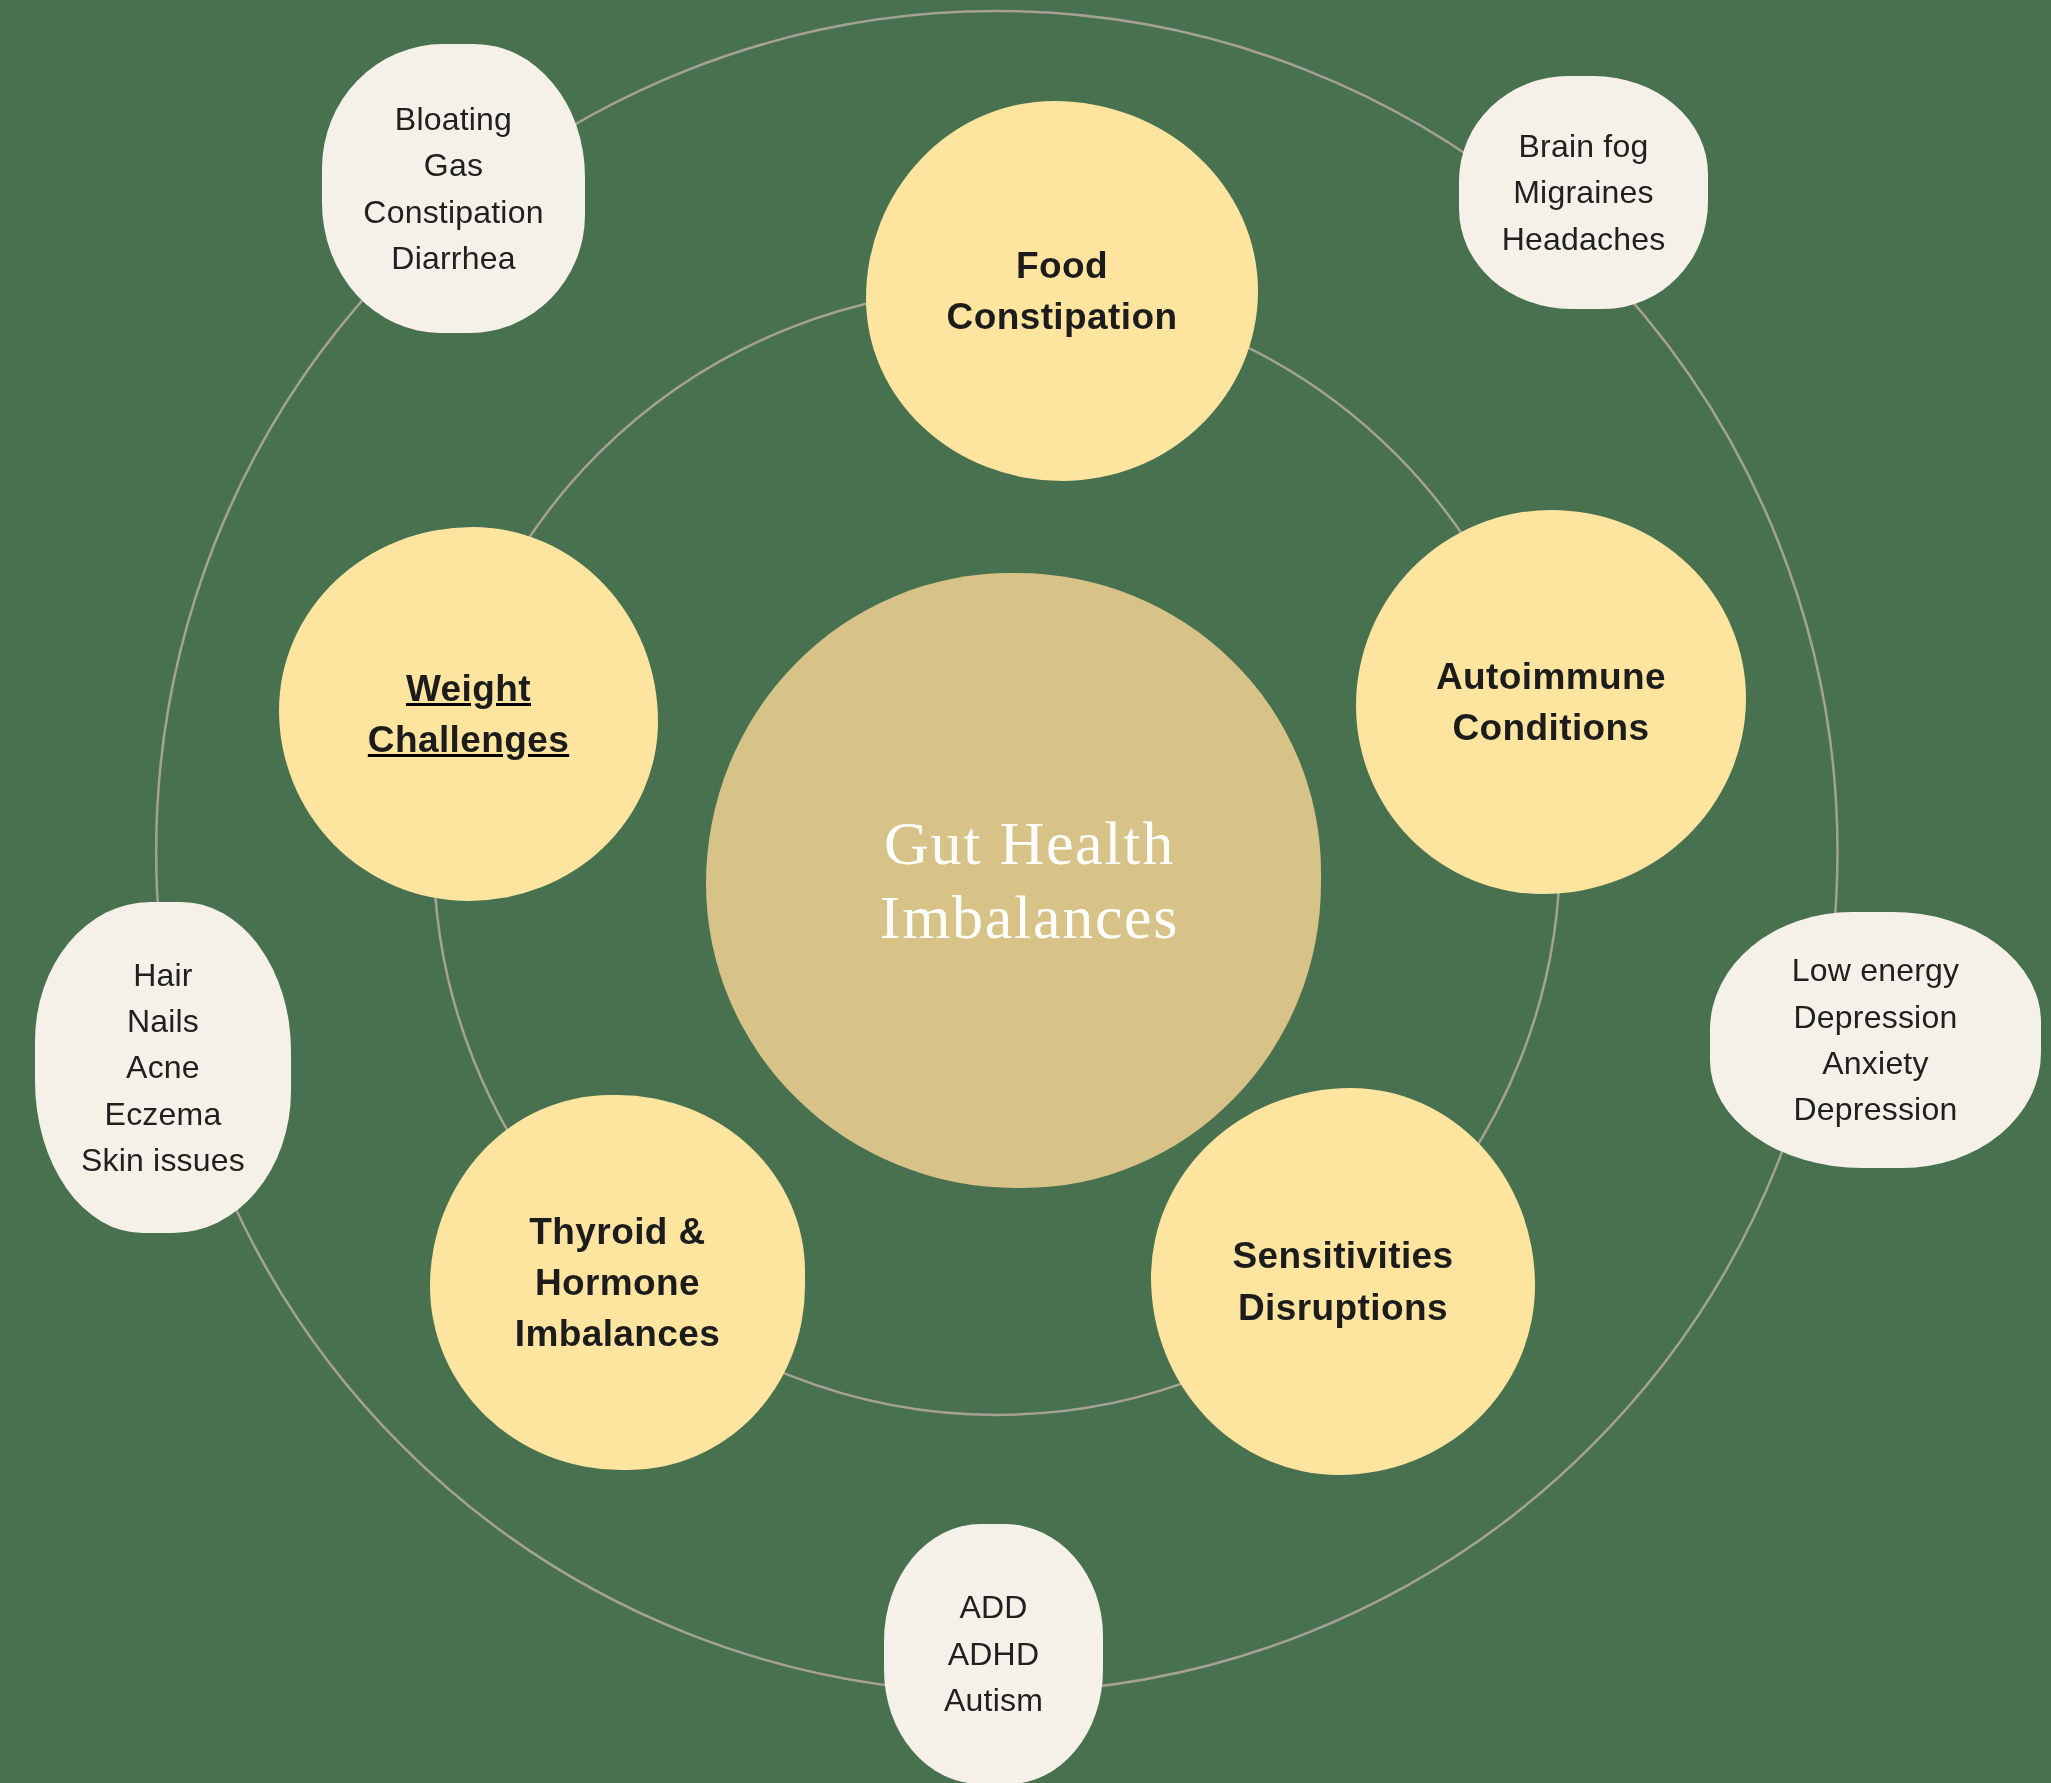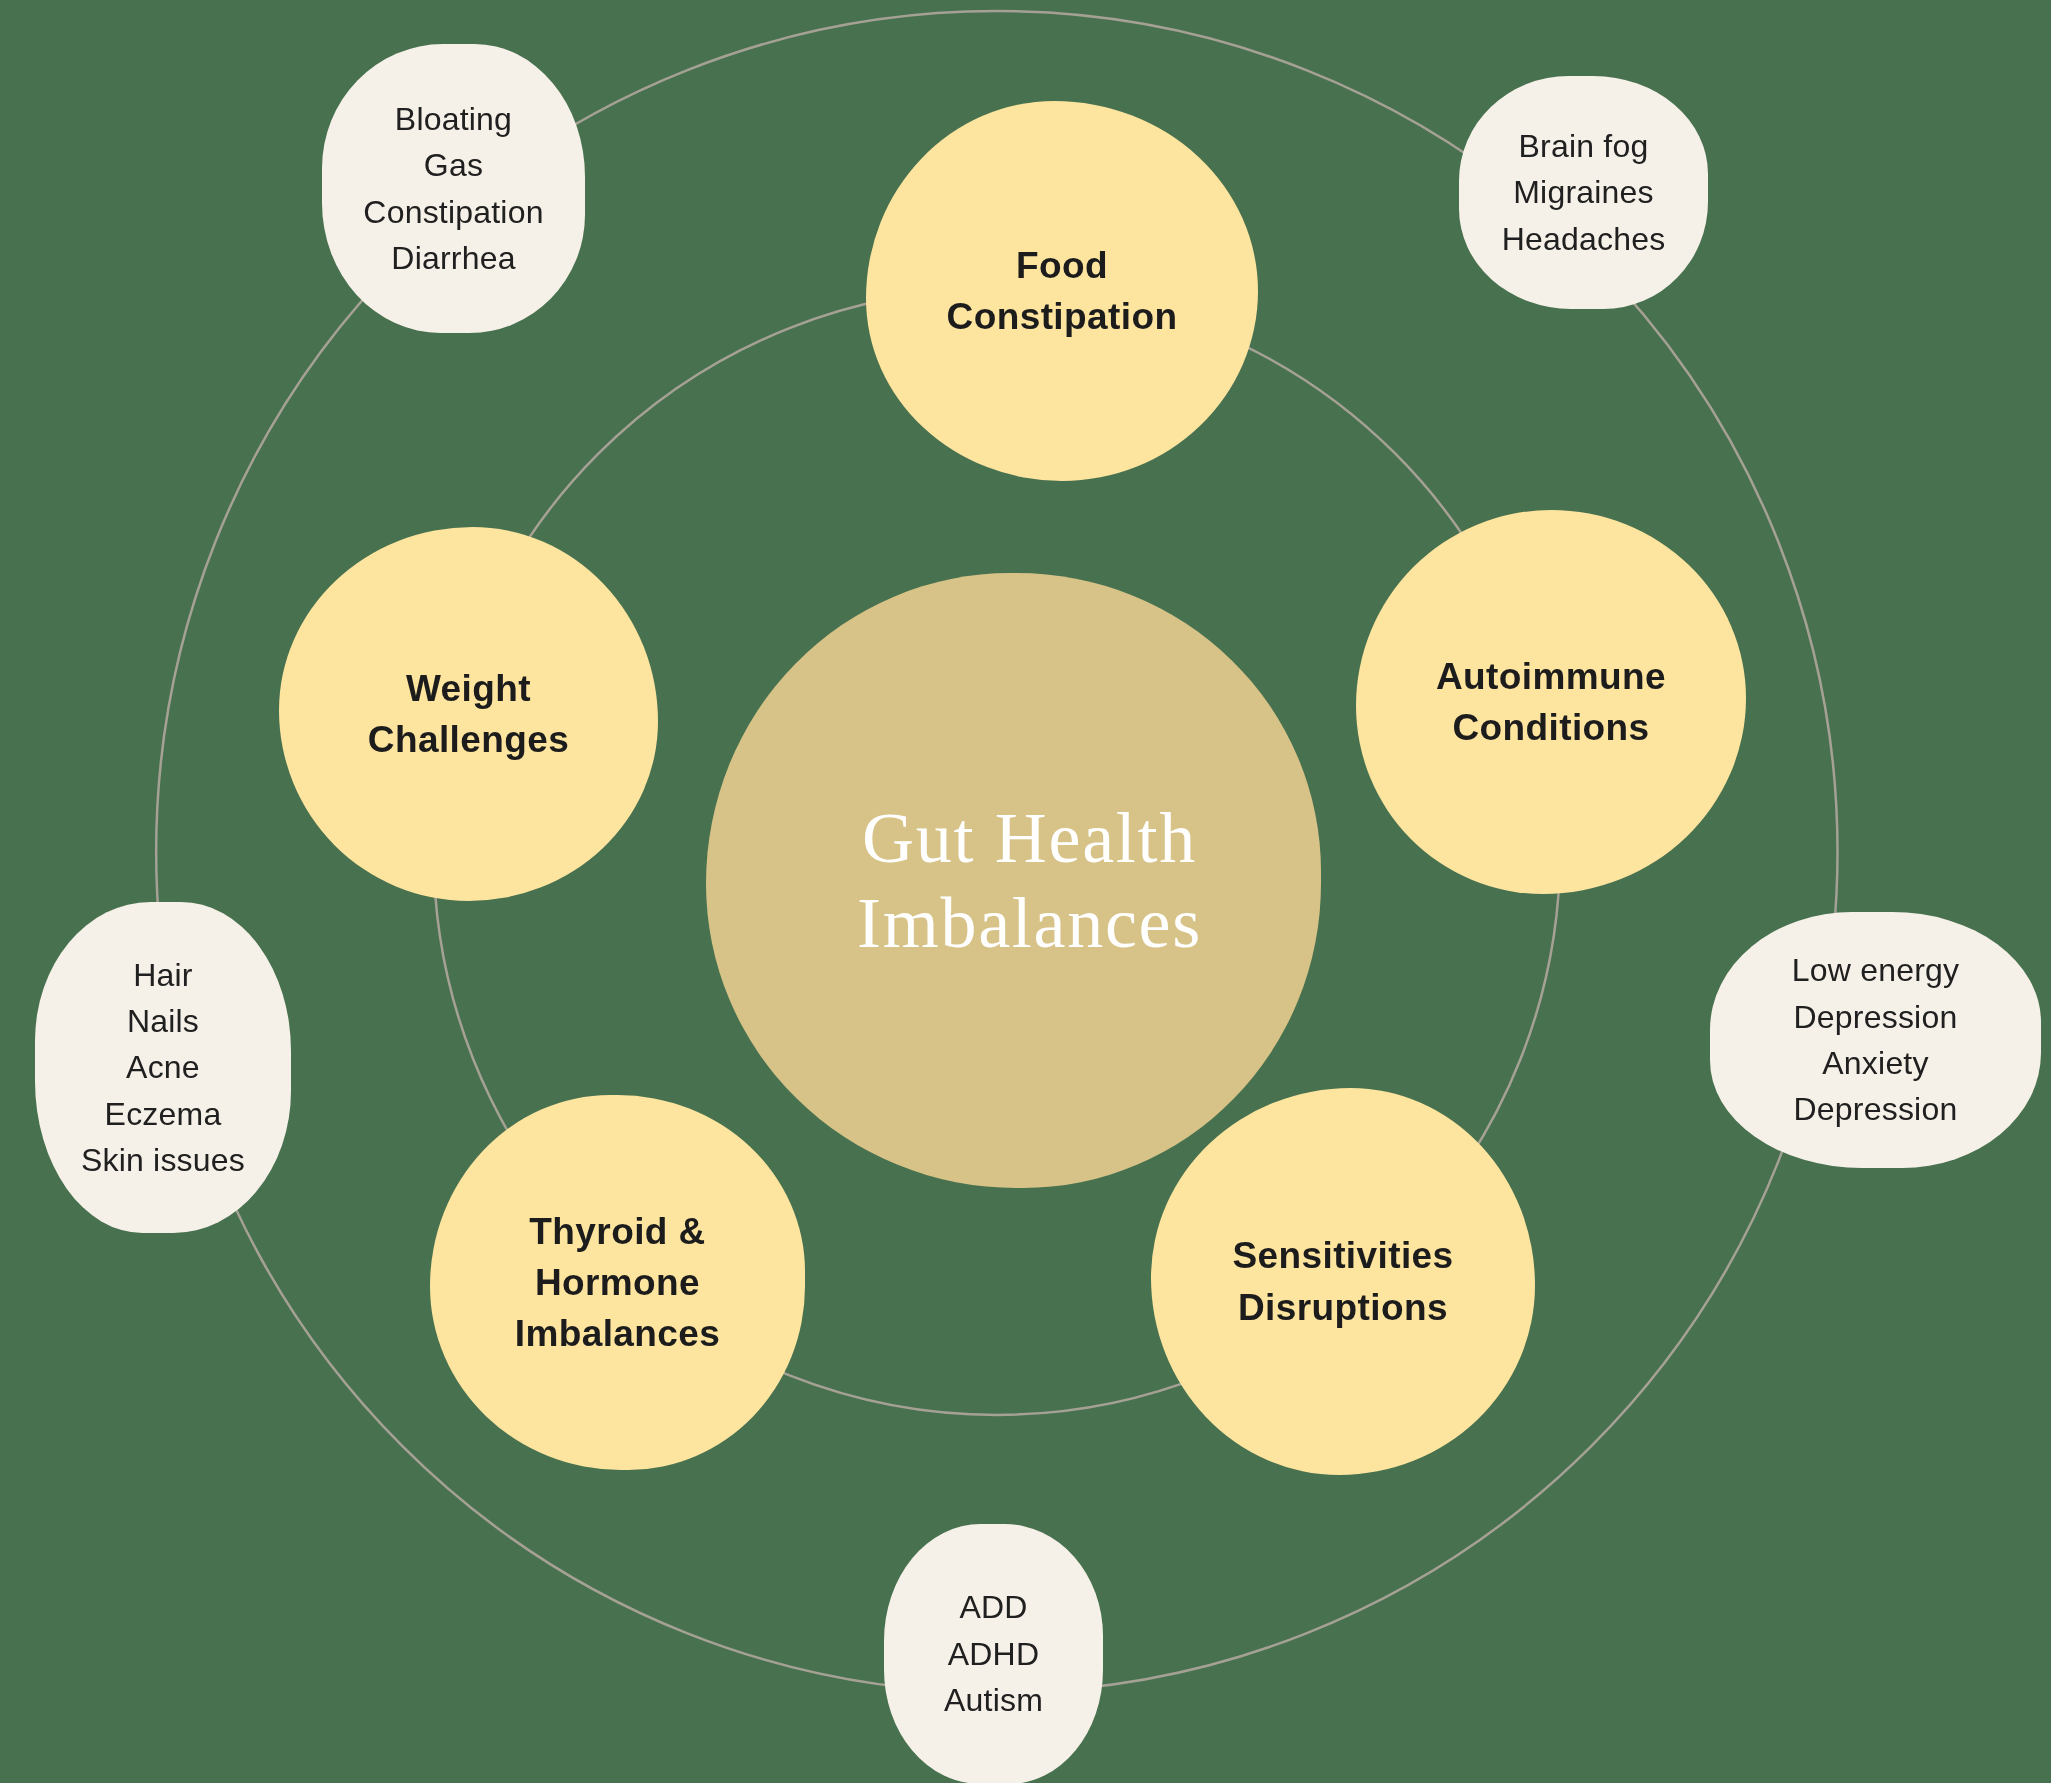--- a/index.html
+++ b/index.html
@@ -37,38 +37,38 @@
     left: 706px;
     top: 573px;
     width: 615px;
     height: 615px;
     background: #D7C388;
     border-radius: 50% 50% 49% 51% / 51% 49% 50% 50%;
   }
   .center-title {
     font-family: "Liberation Serif", serif;
     font-weight: 400;
-    font-size: 72px;
+    font-size: 62px;
     line-height: 1.18;
     letter-spacing: 1.7px;
     color: #FFFFFF;
     margin-left: 32px;
   }
   .node {
     background: #FDE5A0;
   }
   .node-label {
     font-size: 37px;
     font-weight: 600;
     line-height: 1.38;
     letter-spacing: 0.4px;
     color: #1C1C1C;
   }
   #node-food        { left: 866px; top: 101px;  width: 392px; height: 380px; border-radius: 48% 52% 50% 50% / 52% 50% 50% 48%; }
-  #node-weight      { left: 279px;  top: 527px;  width: 379px; height: 374px; border-radius: 51% 49% 50% 50% / 49% 52% 48% 51%; }
+  #node-weight      { left: 279px;  top: 527px;  width: 379px; height: 374px; border-radius: 51% 49% 50% 50% / 49% 52% 48% 51%; text-decoration: underline; }
   #node-autoimmune  { left: 1356px; top: 510px;  width: 390px; height: 384px; border-radius: 50% 50% 52% 48% / 51% 49% 51% 49%; }
   #node-thyroid     { left: 430px;  top: 1095px; width: 375px; height: 375px; border-radius: 49% 51% 48% 52% / 52% 48% 50% 50%; }
   #node-neuro       { left: 1151px; top: 1088px; width: 384px; height: 387px; border-radius: 52% 48% 51% 49% / 49% 51% 49% 51%; }
   .blob {
     background: #F6F1E8;
   }
   .blob-label {
     font-size: 32px;
     font-weight: 400;
     line-height: 1.45;

